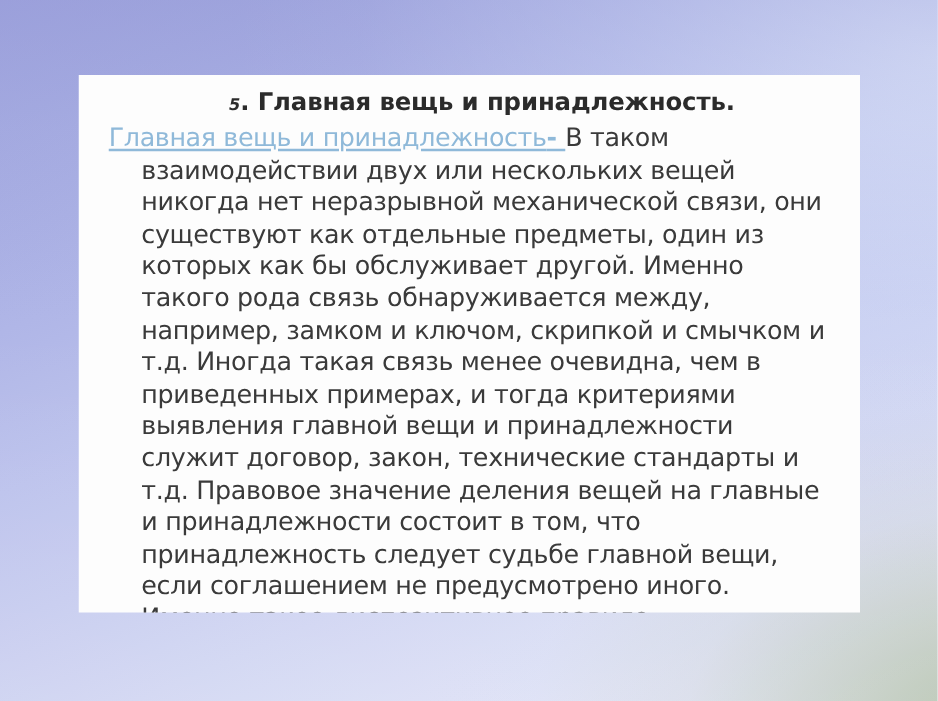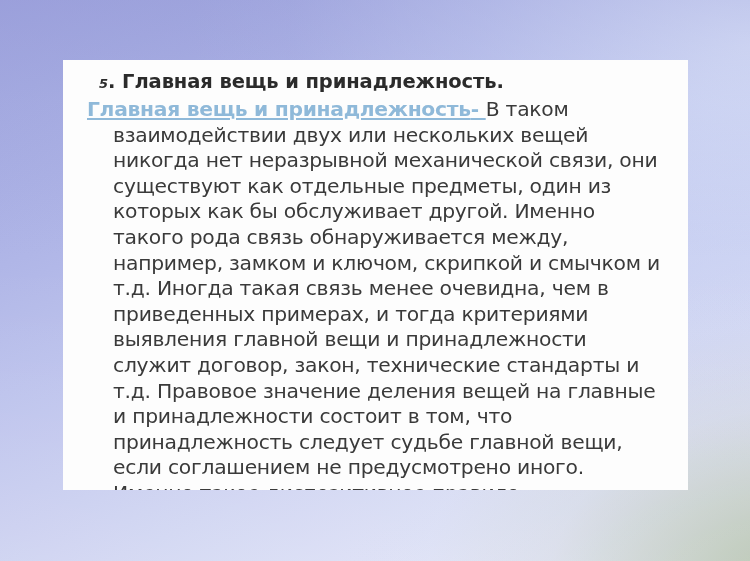--- a/index.html
+++ b/index.html
@@ -73,20 +73,21 @@
 
   .slide-title {
     font-family: "DejaVu Sans", sans-serif;
     font-weight: bold;
     font-size: 19.5px;
     line-height: 25px;
     color: #2b2b2b;
     letter-spacing: -0.1px;
     white-space: nowrap;
     margin: 0 0 1px 18px;
+    text-align: center;
   }
   .slide-title .num {
     font-size: 13px;
     font-weight: bold;
     font-style: italic;
     letter-spacing: 0;
   }
   .slide-title .num-dot {
     font-size: 19.5px;
     font-weight: bold;
@@ -104,21 +105,21 @@
     line-height: 25.6px;
     color: #3a3a3a;
     text-indent: -26px;
     padding-left: 26px;
     letter-spacing: -0.25px;
     word-spacing: 0px;
   }
 
   .lead-link {
     color: #8fb9d9;
-    font-weight: bold;
+    font-weight: normal;
     text-decoration: underline;
     text-decoration-color: #8fb9d9;
     text-underline-offset: 2px;
     letter-spacing: -0.3px;
   }
 
   .lead-sep {
     color: #8fb9d9;
     font-weight: bold;
     text-decoration: underline;

